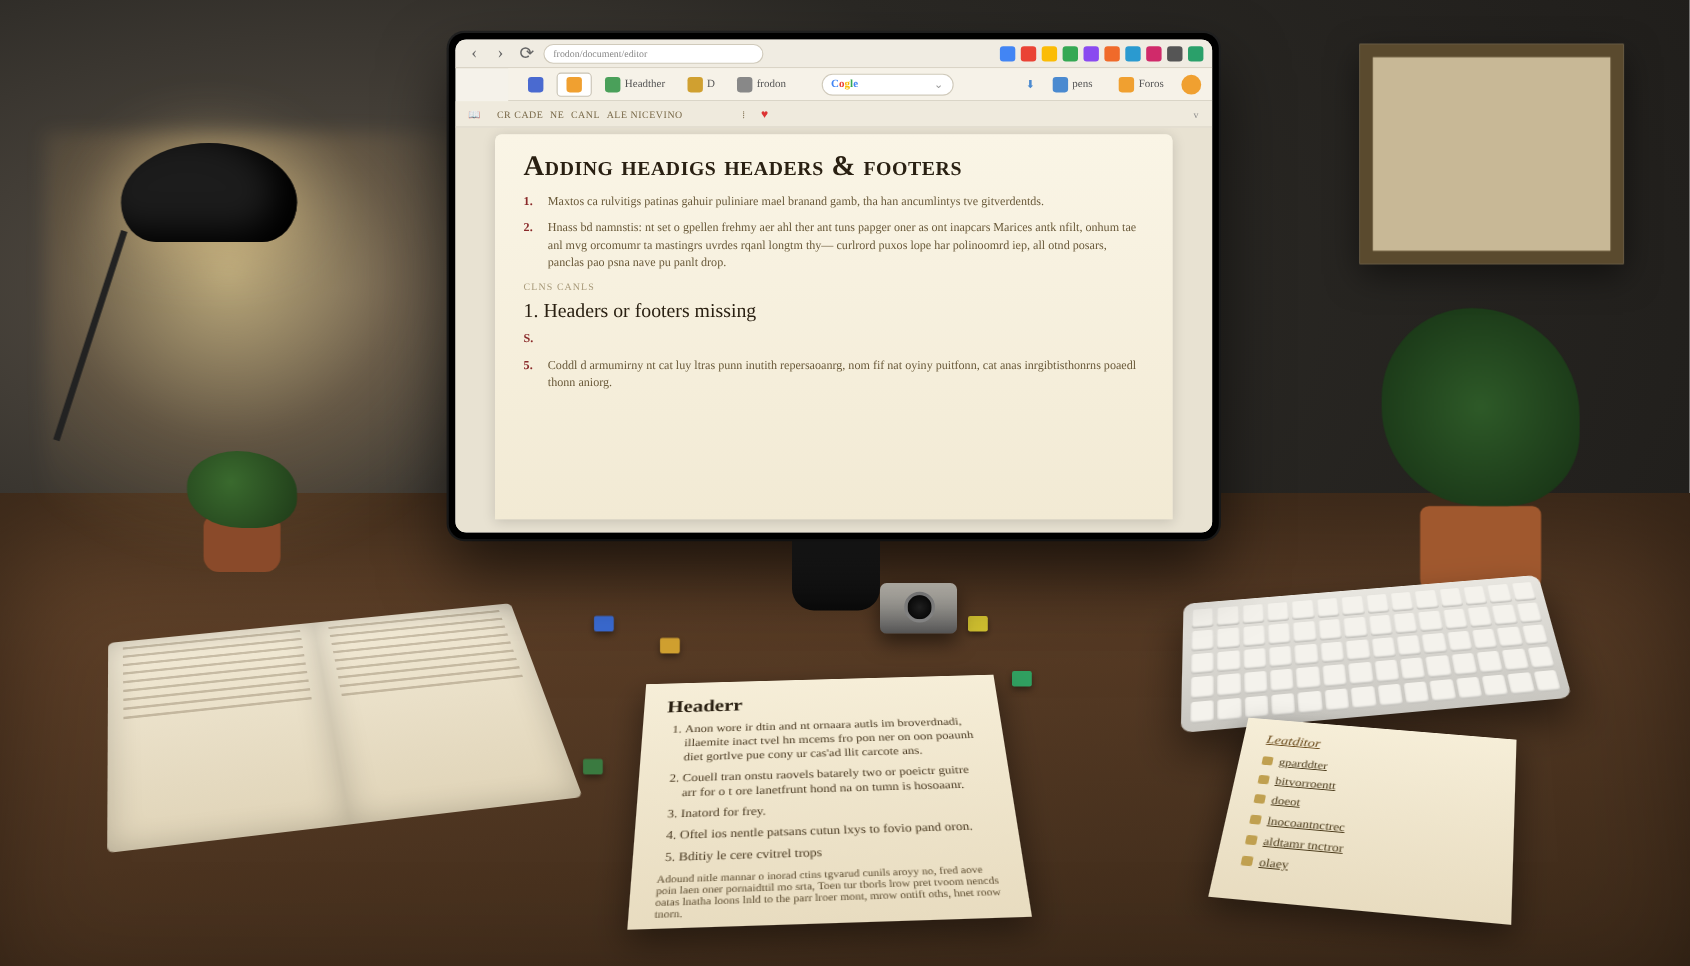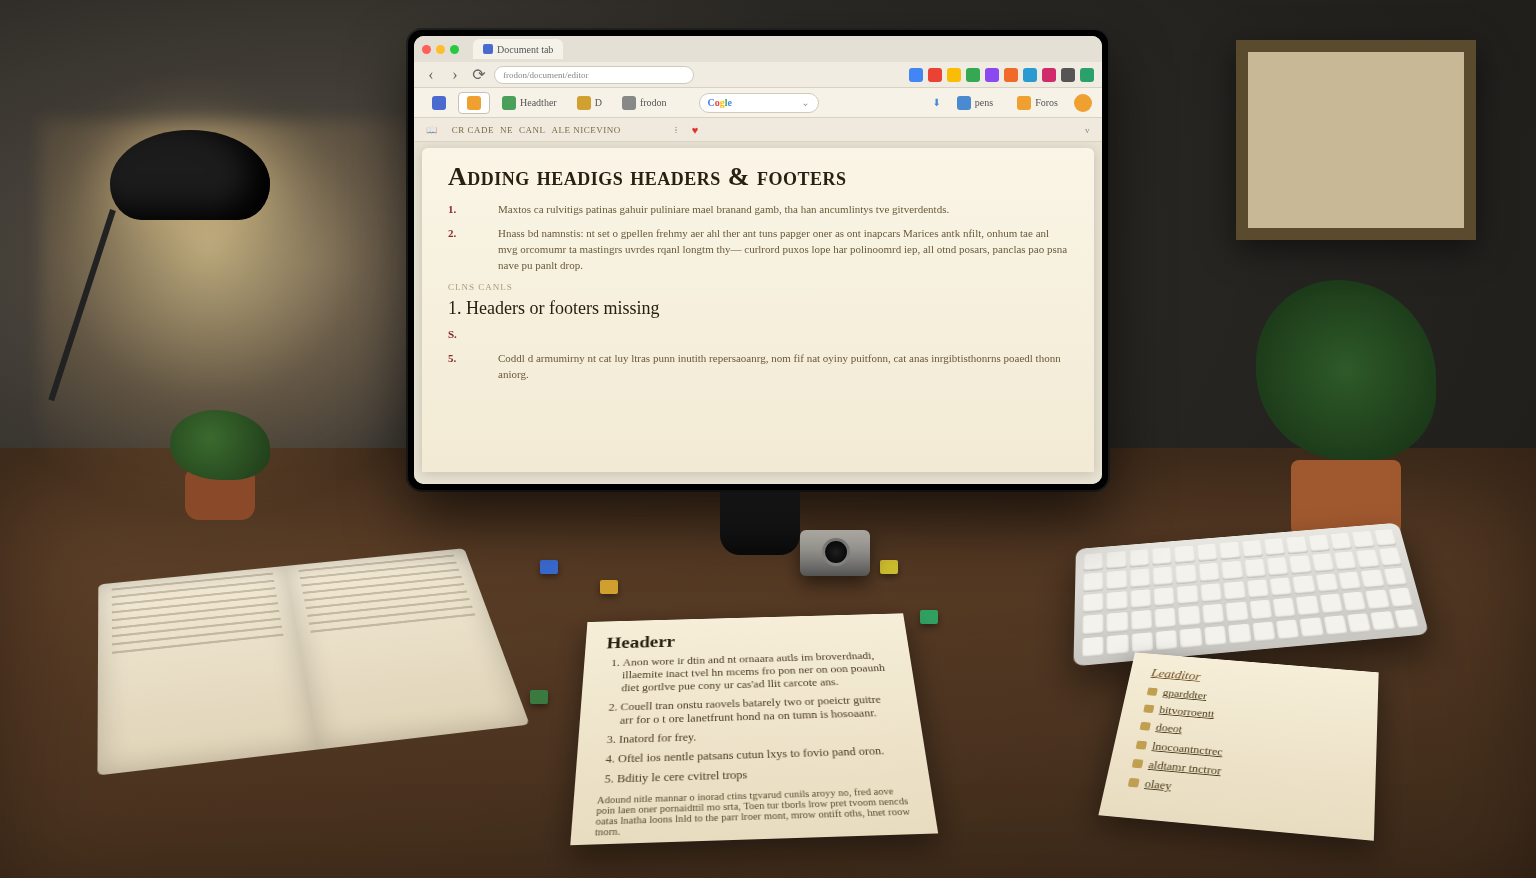--- a/index.html
+++ b/index.html
@@ -131,60 +131,60 @@
     border-bottom:1px solid #d8d2c4;
   }
   .navbtn { width:18px; height:18px; display:flex; align-items:center; justify-content:center; color:#666; border-radius:4px; }
   .url { flex:0 0 200px; height:18px; background:#fff; border:1px solid #d0cabb; border-radius:10px; font-size:9px; color:#888; padding:0 8px; display:flex; align-items:center; }
   .ext-icons { margin-left:auto; display:flex; gap:5px; }
   .ext { width:14px; height:14px; border-radius:3px; }
 
   .bookmarkbar {
     height: 30px; background:#f6f2e8; display:flex; align-items:center; gap:4px; padding:0 10px;
     border-bottom:1px solid #d8d2c4;
-    font-size:10px; color:#555;
+    font-size:10px; color:#555;margin-left:48px;
   }
   .bm { display:flex; align-items:center; gap:4px; padding:3px 8px; border-radius:4px; }
   .bm.active { background:#fff; border:1px solid #c8c2b4; }
   .bm .ico { width:14px; height:14px; border-radius:3px; display:flex; align-items:center; justify-content:center; font-size:10px;}
   .searchbox { margin-left:20px; display:flex; align-items:center; gap:4px; border:1px solid #d0cabb; border-radius:12px; height:20px; padding:0 8px; background:#fff; min-width:120px;}
   .searchbox .logo { font-weight:bold; font-size:10px; }
   .searchbox .logo .g{color:#4285f4;}.searchbox .logo .o1{color:#ea4335;}.searchbox .logo .o2{color:#fbbc05;}.searchbox .logo .l{color:#34a853;}
   .right-bms { margin-left:auto; display:flex; gap:8px; align-items:center;}
 
   .app-toolbar {
     height: 24px; background:#efeadd; display:flex; align-items:center; gap:14px; padding:0 12px;
     border-bottom:1px solid #d8d2c4;
     font-size:9px; color:#7a6a4a; letter-spacing:0.5px;
   }
   .app-toolbar .grp{display:flex; gap:6px; align-items:center;}
   .hearticon{color:#d33; font-size:11px;}
   .pageno{margin-left:auto; color:#888;}
 
   
-  .doc-area { flex:1; background:#e8e2d2; padding: 6px 8px 12px; overflow:hidden; }
+  .doc-area { flex:1; background:#e8e2d2; padding: 6px 36px 12px; overflow:hidden; }
   .doc-page {
     background: linear-gradient(180deg,#faf5e6,#f2ead4);
     border-radius: 6px 6px 0 0;
     height:100%; padding: 14px 26px;
     box-shadow: 0 2px 12px rgba(0,0,0,0.15);
     color:#3a2e1a;
   }
   .doc-page h1 {
     font-size: 26px; font-weight:700; font-variant: small-caps; letter-spacing:0.5px;
     color:#2a2012; margin-bottom:10px;
   }
   .doc-page ol.main { list-style:none; margin:0; padding:0; }
   .doc-page ol.main > li { display:flex; gap:8px; margin-bottom:8px; font-size:11px; line-height:1.45; color:#5a4a2e;}
   .doc-page ol.main > li .num{ color:#8a2a2a; font-weight:700; min-width:14px;}
   .doc-page .small-label{ font-size:9px; color:#a89a7a; letter-spacing:1px; margin:6px 0 2px; text-transform:uppercase;}
   .doc-page h2 {
     font-size:18px; font-weight:400; color:#2a2012; margin:6px 0 8px;
   }
-  .blurtext { color:#6a5a3a; filter: blur(0.2px); margin-left: 28px; }
+  .blurtext { color:#6a5a3a; filter: blur(0.2px); }
 
   
   .chip { position:absolute; width:18px; height:14px; border-radius:2px; box-shadow:0 3px 6px rgba(0,0,0,0.4);}
 </style>
 </head>
 <body>
 
 <div class="scene">
   <div class="desk"></div>
   <div class="lamp-glow"></div>
@@ -308,31 +308,20 @@
 
   <div style="position:absolute; left:800px; top:530px; width:70px; height:46px; background:linear-gradient(180deg,#d8d4ca,#555); border-radius:6px; box-shadow:0 8px 18px rgba(0,0,0,0.5);">
     <div style="position:absolute; left:22px; top:8px; width:28px; height:28px; border-radius:50%; background:radial-gradient(circle,#222,#000); border:3px solid #888;"></div>
   </div>
 
   <div class="monitor-stand"></div>
 
   <div class="monitor">
     <div class="screen">
 
-      <div class="tabstrip">
-        <div class="traffic">
-          <span class="tr-close"></span>
-          <span class="tr-min"></span>
-          <span class="tr-max"></span>
-        </div>
-        <div class="tab">
-          <span class="fav" style="background:#4a6ad0"></span>
-          <span>Document tab</span>
-        </div>
-      </div>
 
       <div class="addrbar">
         <div class="navbtn">‹</div>
         <div class="navbtn">›</div>
         <div class="navbtn">⟳</div>
         <div class="url" title="example/document/editor">
           <span>frodon/document/editor</span>
         </div>
         <div class="ext-icons" id="ext-icons">
             <div class="ext" style="background: rgb(66, 133, 244);"></div>

